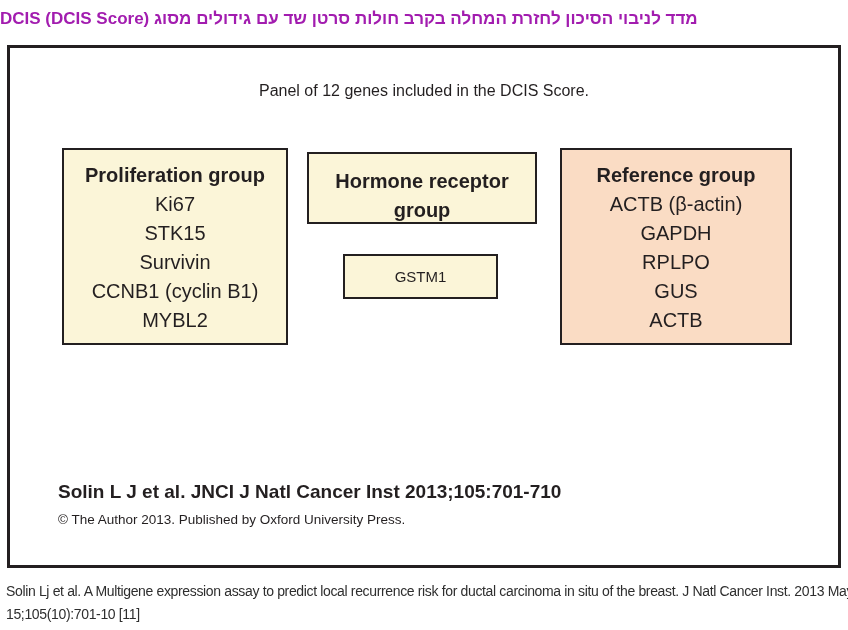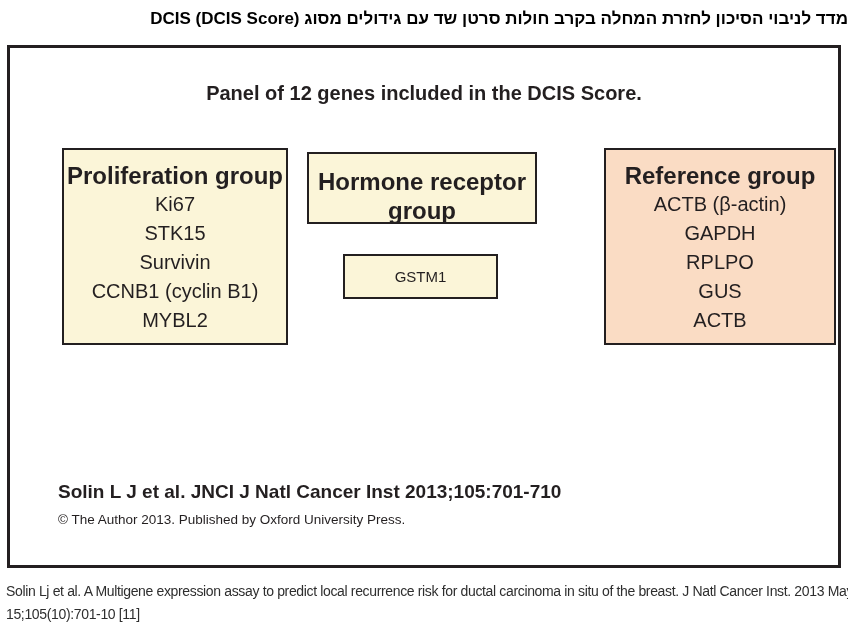--- a/index.html
+++ b/index.html
@@ -9,55 +9,55 @@
     background: #ffffff;
     font-family: "Liberation Sans", "DejaVu Sans", sans-serif;
     color: #231f20;
     overflow: hidden;
   }
   .hebrew-title {
     position: absolute;
     top: 9px;
     left: 0;
     width: 100%;
-    text-align: right;
+    text-align: left;
     direction: rtl;
     font-weight: bold;
     font-size: 17px;
     letter-spacing: 0px;
-    color: #000000;
+    color: #a21caf;
   }
   .figure-frame {
     position: absolute;
     left: 7px;
     top: 45px;
     width: 834px;
     height: 523px;
     border: 3px solid #231f20;
     background: #ffffff;
   }
   .figure-title {
     position: absolute;
     top: 34px;
     left: 0;
     width: 100%;
     text-align: center;
-    font-weight: bold;
-    font-size: 20px;
+    font-weight: normal;
+    font-size: 16px;
   }
   .box {
     position: absolute;
     border: 2px solid #231f20;
     text-align: center;
   }
   .box-cream  { background: #fbf5d8; }
-  .box-salmon { background: #fadcc4; margin-left: 44px; }
+  .box-salmon { background: #fadcc4; }
   .box-header {
     font-weight: bold;
-    font-size: 24px;
+    font-size: 20px;
     line-height: 29px;
     margin-top: 11px;
   }
   .box-header.tight { margin-top: 13px; }
   .gene-line {
     font-size: 20px;
     line-height: 29px;
   }
   .prolif-box   { left: 52px;  top: 100px; width: 226px; height: 197px; }
   .hormone-box  { left: 297px; top: 104px; width: 230px; height: 72px;  }

